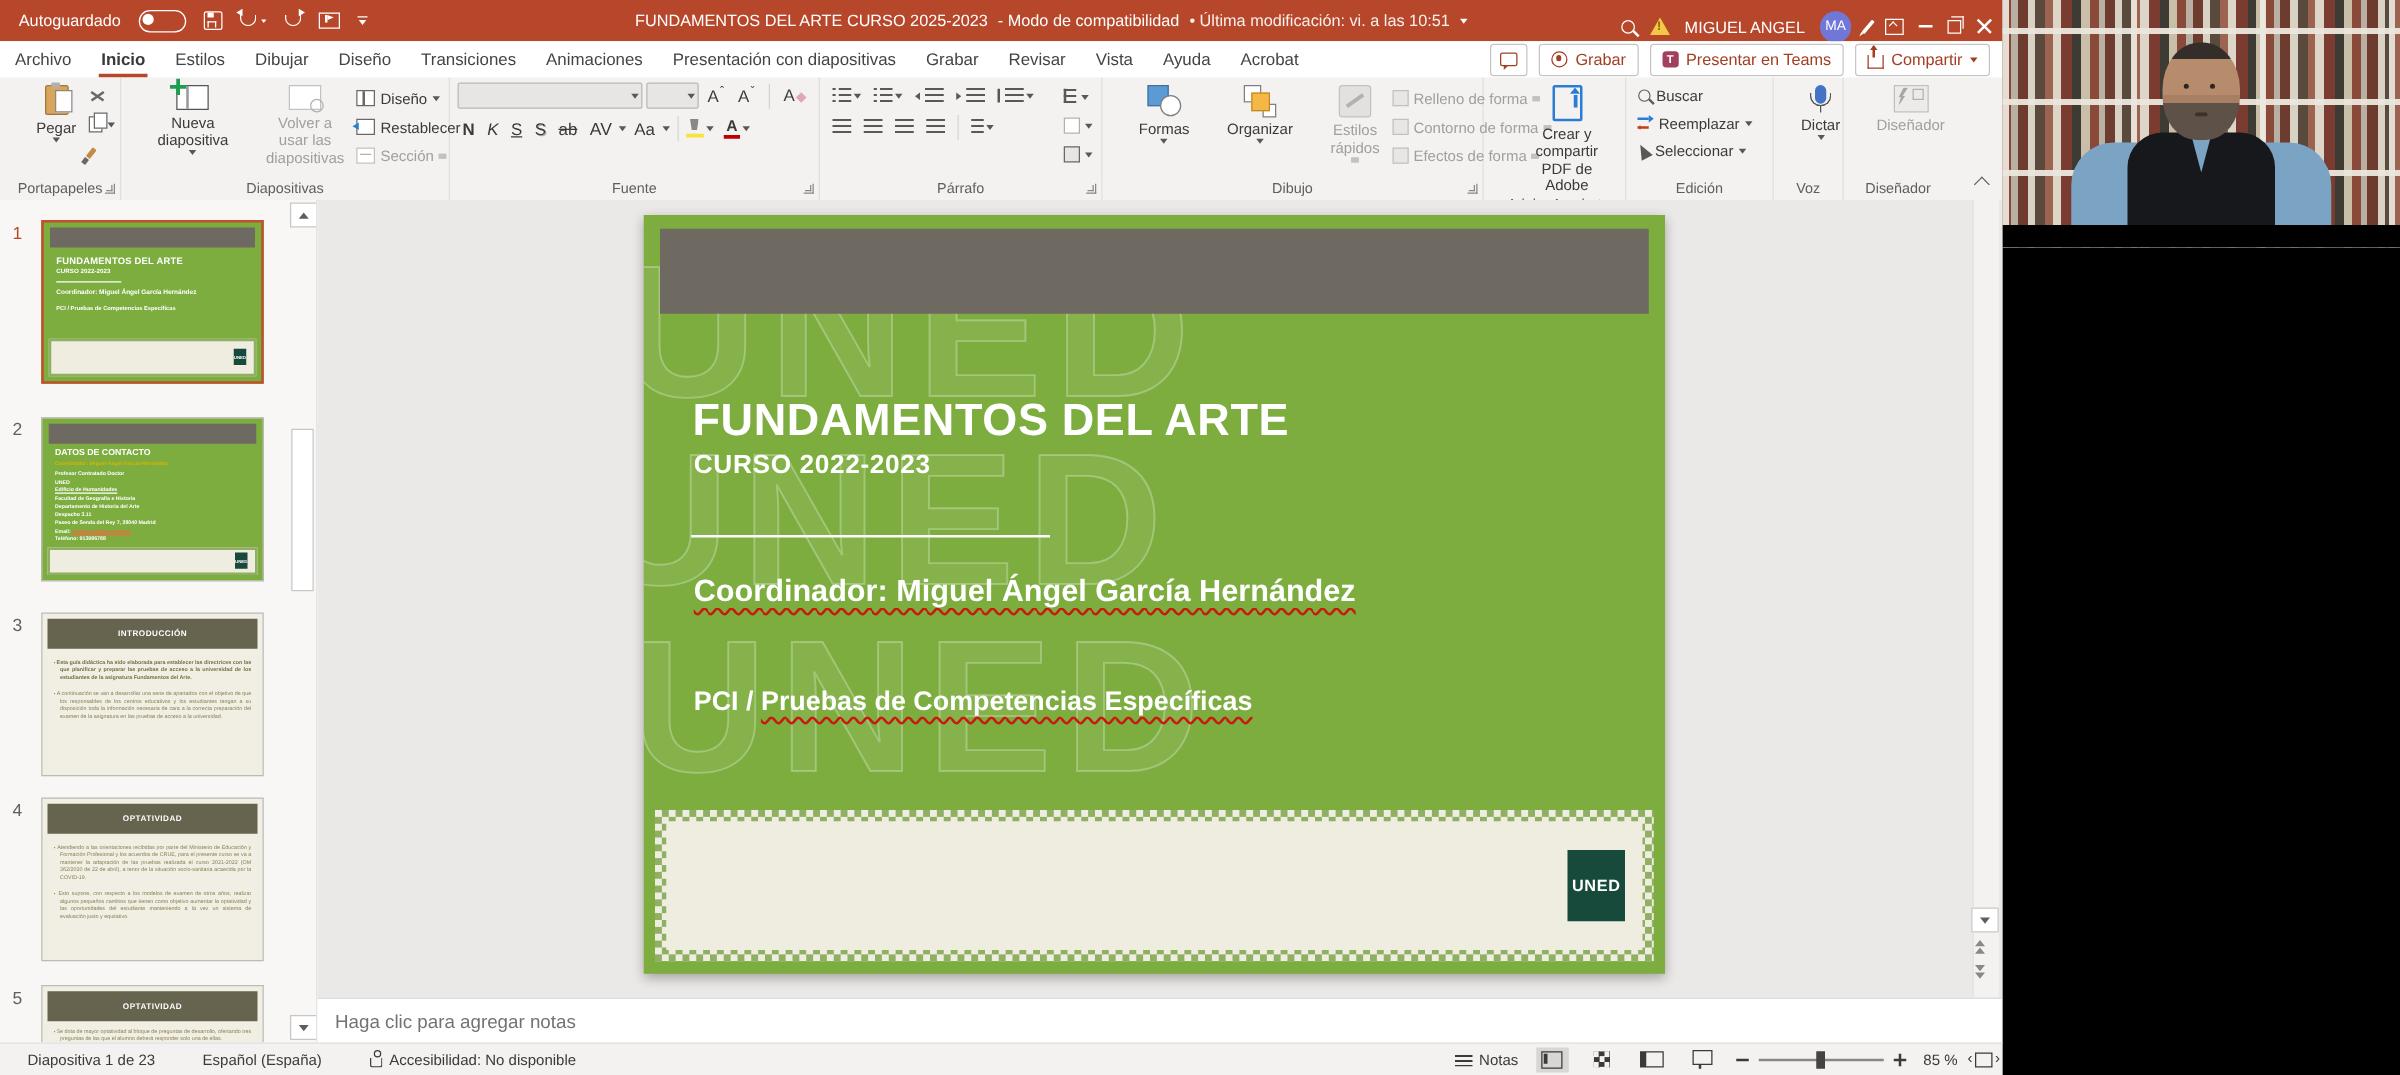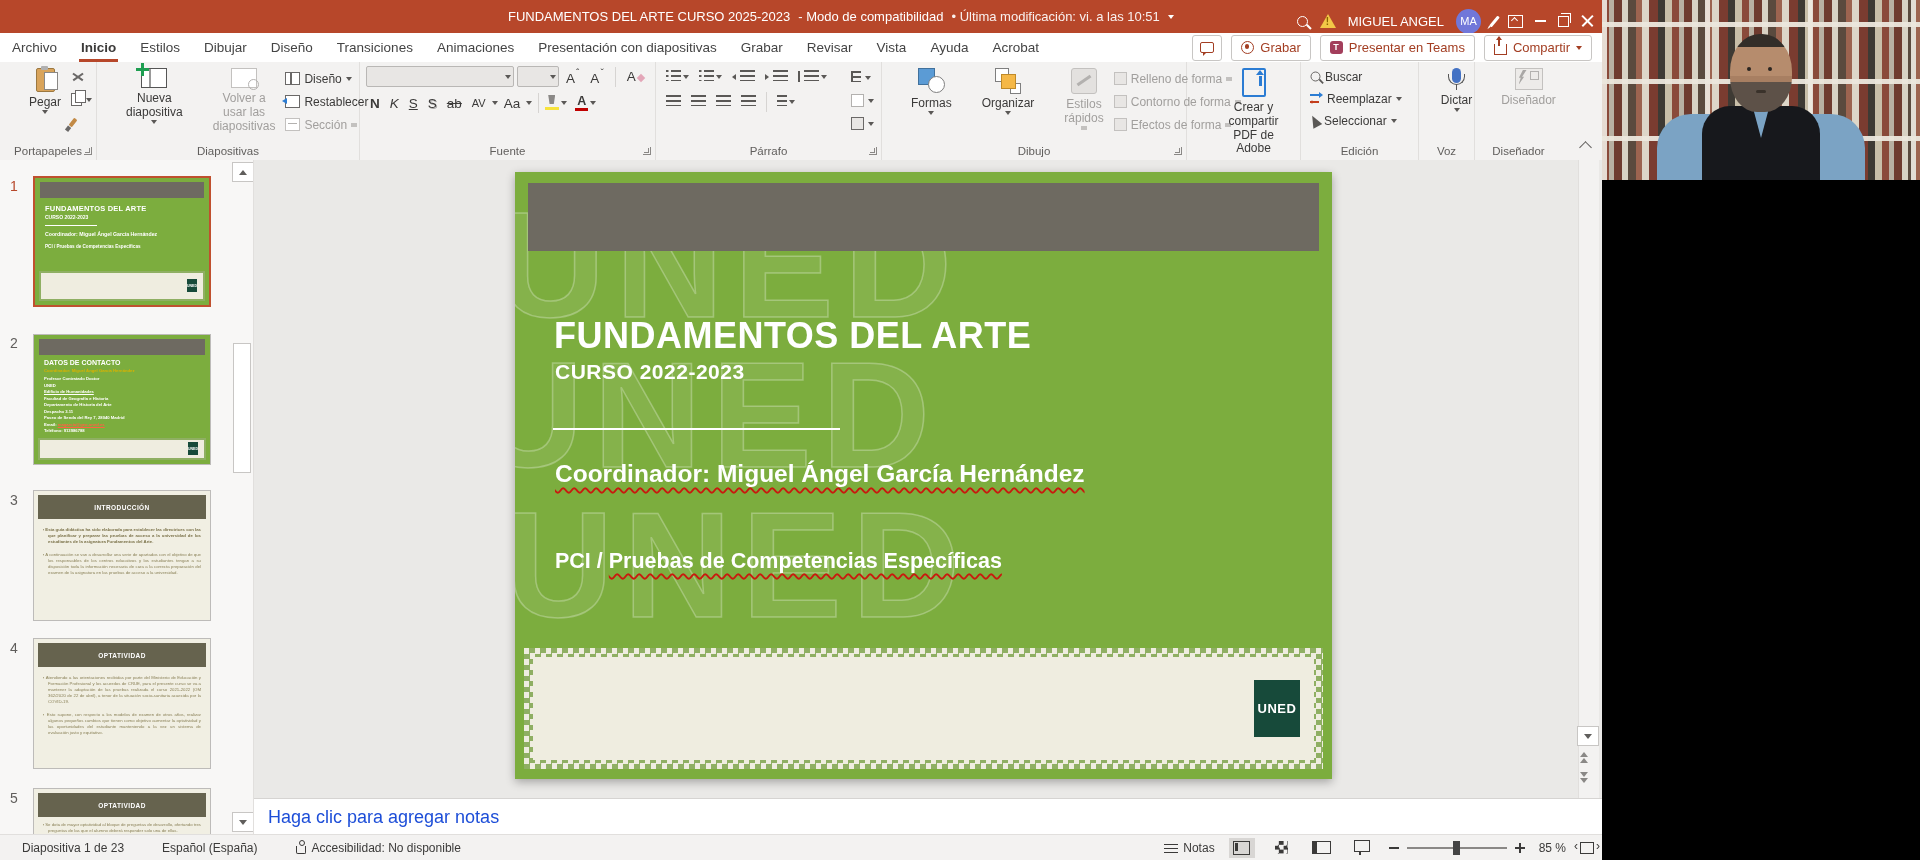--- a/index.html
+++ b/index.html
@@ -186,21 +186,21 @@
   .s-coord{position:absolute;left:40px;top:288px;color:#fff;font-size:24.5px;font-weight:700;}
   .s-pci{position:absolute;left:40px;top:377px;color:#fff;font-size:21.5px;font-weight:700;}
   .s-footer{position:absolute;left:9px;top:476px;width:799px;height:121px;background:repeating-conic-gradient(#8FAF63 0% 25%,#EFEDE0 0% 50%) 0 0/11px 11px;}
   .s-footer-in{position:absolute;left:9px;top:9px;right:9px;bottom:9px;background:#EFEDE0;}
   .s-logo{position:absolute;right:14px;top:23px;width:46px;height:57px;background:#174A3A;color:#fff;display:flex;align-items:center;justify-content:center;font-size:13px;font-weight:800;letter-spacing:.5px;}
   .vscroll{position:absolute;left:1324px;top:0;width:20px;height:638px;background:#F3F2F1;border-left:1px solid #E1DFDD;}
   .sb-down{left:1323px;top:566px;}
   .dblchev{position:absolute;left:1326px;display:flex;flex-direction:column;align-items:center;gap:1px;}
 
   .notespane{position:absolute;left:254px;top:798px;width:1348px;height:36px;background:#fff;border-top:1px solid #D6D4D2;display:flex;align-items:center;}
-  .notespane span{color:#1d4ed8;font-size:18px;padding-left:14px;}
+  .notespane span{color:#737373;font-size:15px;padding-left:14px;}
 
   
   .statusbar{position:absolute;left:0;bottom:0;width:1602px;height:26px;background:#F3F2F1;border-top:1px solid #E1DFDD;display:flex;align-items:center;font-size:12px;color:#3B3A39;box-sizing:border-box;}
   .st-left{display:flex;align-items:center;gap:38px;padding-left:22px;}
   .accfig{display:inline-block;position:relative;width:11px;height:14px;margin-right:5px;vertical-align:-2px;}
   .accfig::before{content:"";position:absolute;left:3.5px;top:0;width:4px;height:4px;border-radius:50%;border:1.2px solid #3B3A39;}
   .accfig::after{content:"";position:absolute;left:1px;top:6px;width:8px;height:7px;border:1.2px solid #3B3A39;border-top:0;border-radius:0 0 2px 2px;}
   .st-right{margin-left:auto;display:flex;align-items:center;gap:14px;padding-right:8px;}
   .notas-ic{display:inline-block;width:14px;height:9px;background:repeating-linear-gradient(to bottom,#3B3A39 0 1.4px,transparent 1.4px 4px);margin-right:5px;vertical-align:-1px;}
   .vw{width:26px;height:20px;display:flex;align-items:center;justify-content:center;}
@@ -235,20 +235,35 @@
   .head::before{content:"";position:absolute;left:17px;top:33px;width:4px;height:4px;border-radius:50%;background:#2A2520;box-shadow:21px 0 0 #2A2520;}
   .head::after{content:"";position:absolute;left:26px;top:56px;width:10px;height:2.5px;border-radius:2px;background:#3A322B;}
   .camblack{position:absolute;left:0;right:0;bottom:0;height:18px;background:#000;}
 </style>
 </head>
 <body>
 
 <div class="app">
 
   <div class="titlebar">
+    <div class="qa">
+      <span>Autoguardado</span>
+      <span class="toggle"></span>
+      <span class="flop"></span>
+      <span style="display:flex;align-items:center;gap:3px;">
+          <span class="undo"></span>
+          <span class="dd w" style="transform:scale(.7);"></span>
+        </span>
+      <span class="redo"></span>
+      <span class="present-ic"></span>
+      <span class="custom-qa">
+          <i></i>
+          <span class="dd w"></span>
+        </span>
+    </div>
     <div class="tb-title">
       <span>FUNDAMENTOS DEL ARTE CURSO 2025-2023</span>
       <span>-  Modo de compatibilidad</span>
       <span class="dim">•  Última modificación: vi. a las 10:51</span>
       <span class="dd w"></span>
     </div>
     <div class="tb-right">
       <span class="lens" style="color:#fff;"></span>
       <span class="warn"></span>
       <span>MIGUEL ANGEL</span>
@@ -375,21 +390,21 @@
           <span class="letter supdn">A</span>
           <span class="vdiv"></span>
           <span class="letter clr-ic">A</span>
         </div>
         <div class="lrow" style="margin-top:6px;">
           <span class="letter" style="font-weight:bold;">N</span>
           <span class="letter" style="font-style:italic;">K</span>
           <span class="letter" style="text-decoration:underline;">S</span>
           <span class="letter" style="text-shadow:1px 1px 0 #aaa;">S</span>
           <span class="letter" style="text-decoration:line-through;">ab</span>
-          <span class="letter" style="font-size:11px;">AV</span>
+          <span class="letter" style="font-size:14px;">AV</span>
             <span class="dd"></span>
           <span class="letter">Aa</span>
             <span class="dd"></span>
           <span class="vdiv"></span>
           <span class="hl-ic"></span>
             <span class="dd"></span>
           <span class="fc-ic" style="margin-left:6px;">A</span>
             <span class="dd"></span>
         </div>
       </div>

